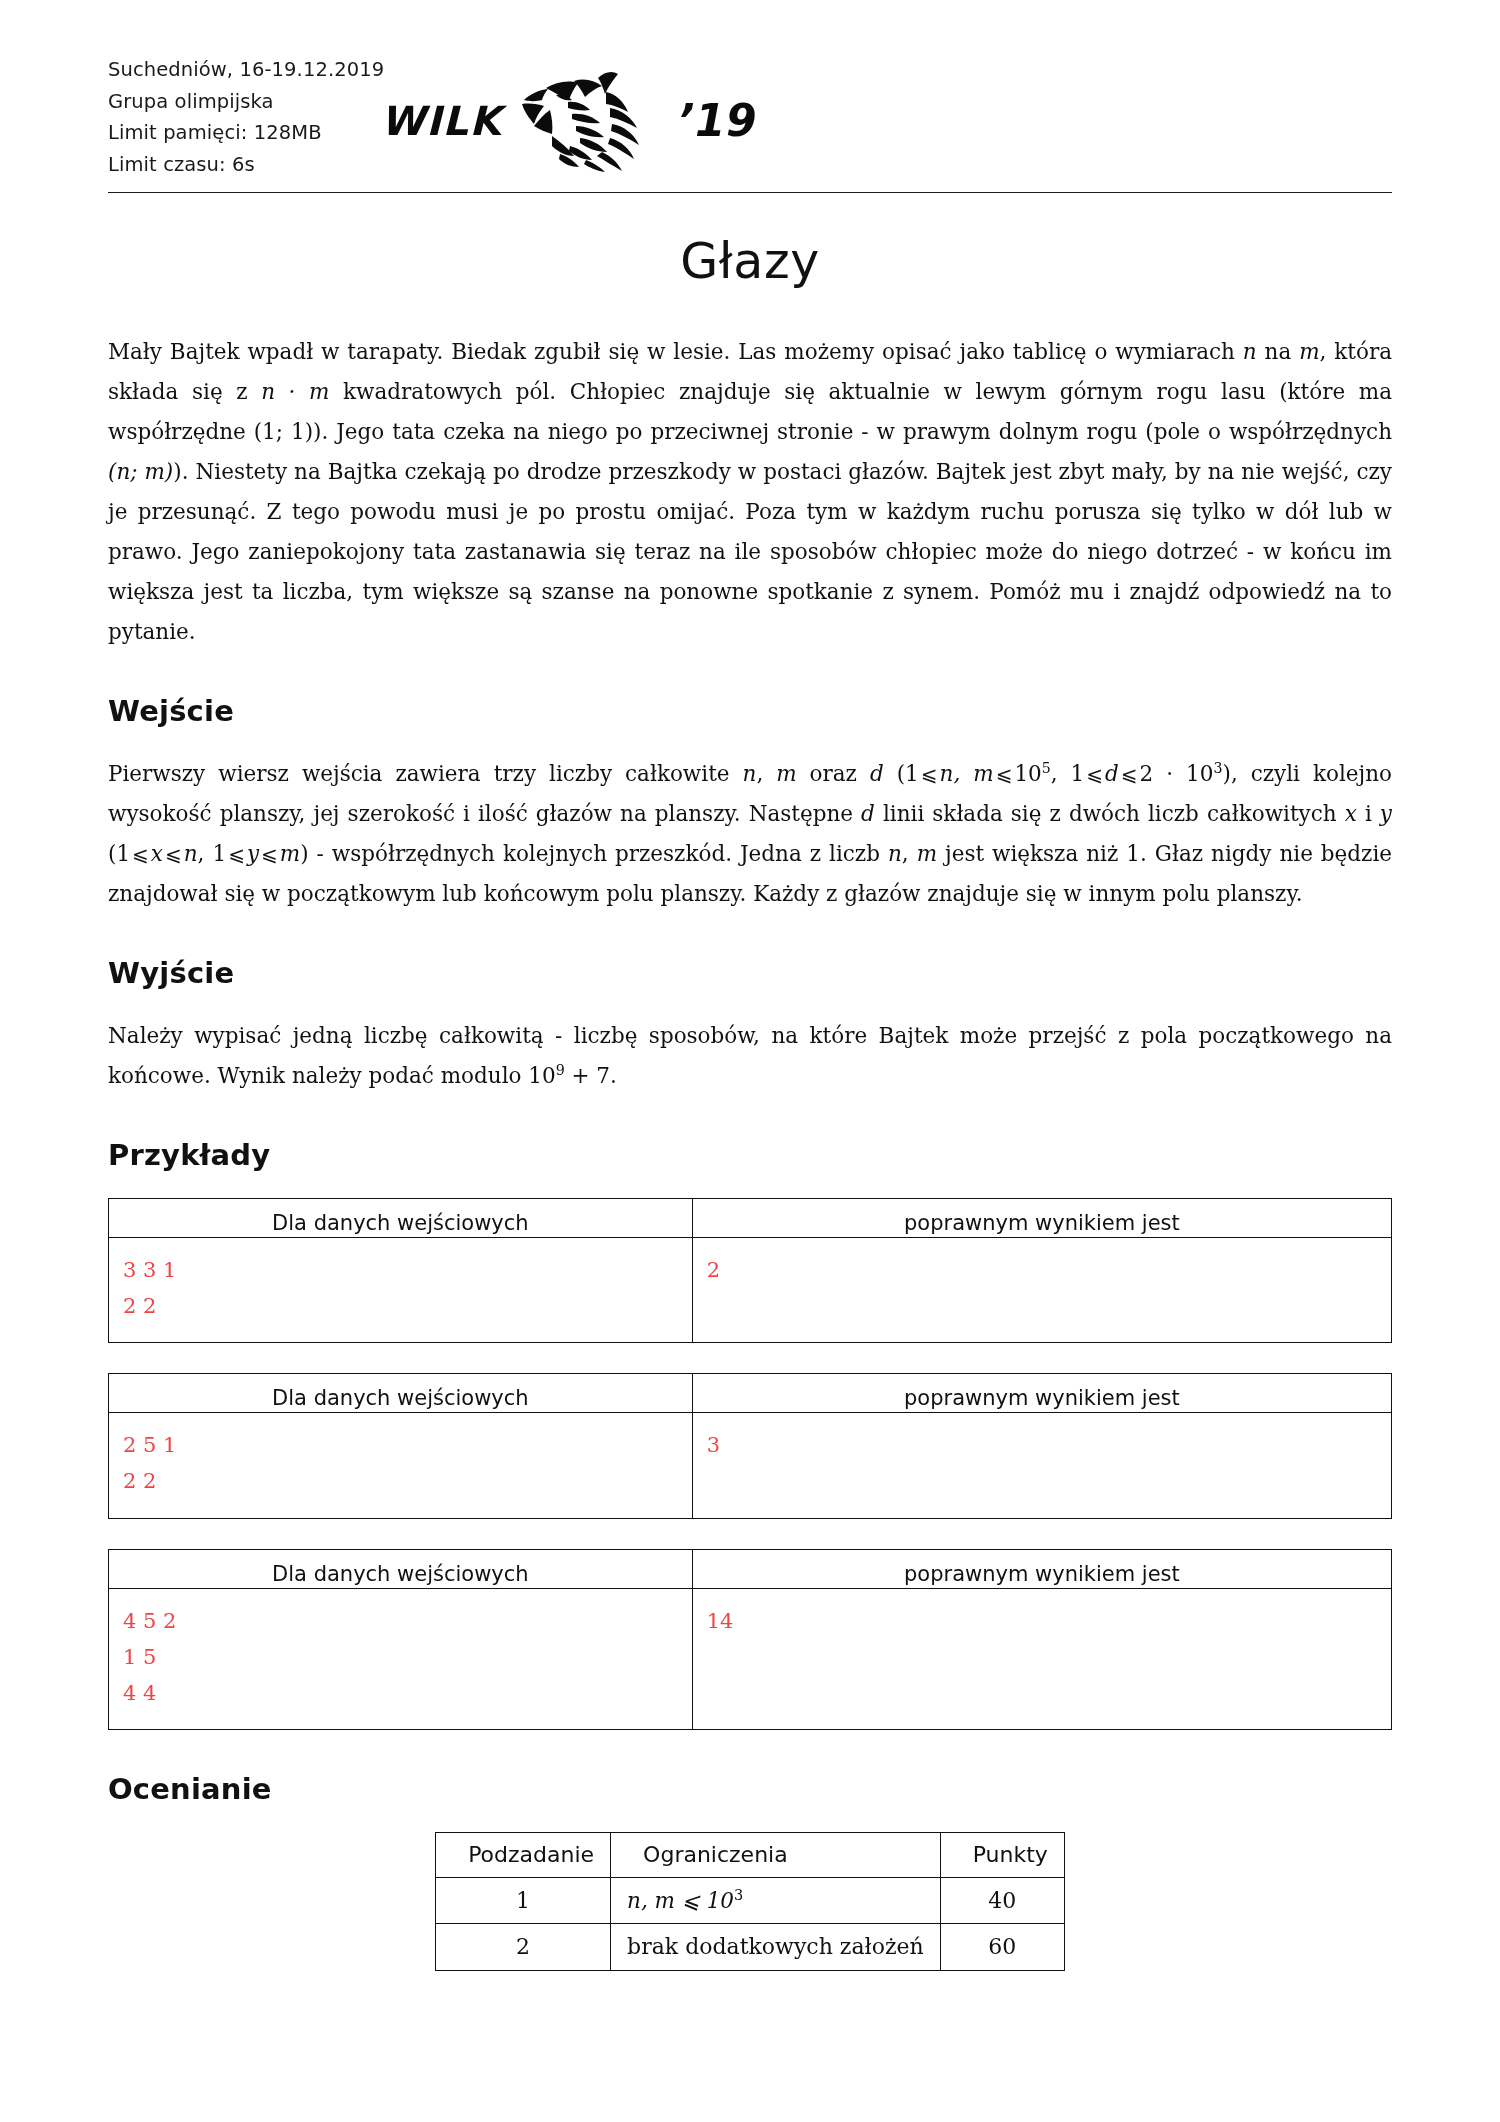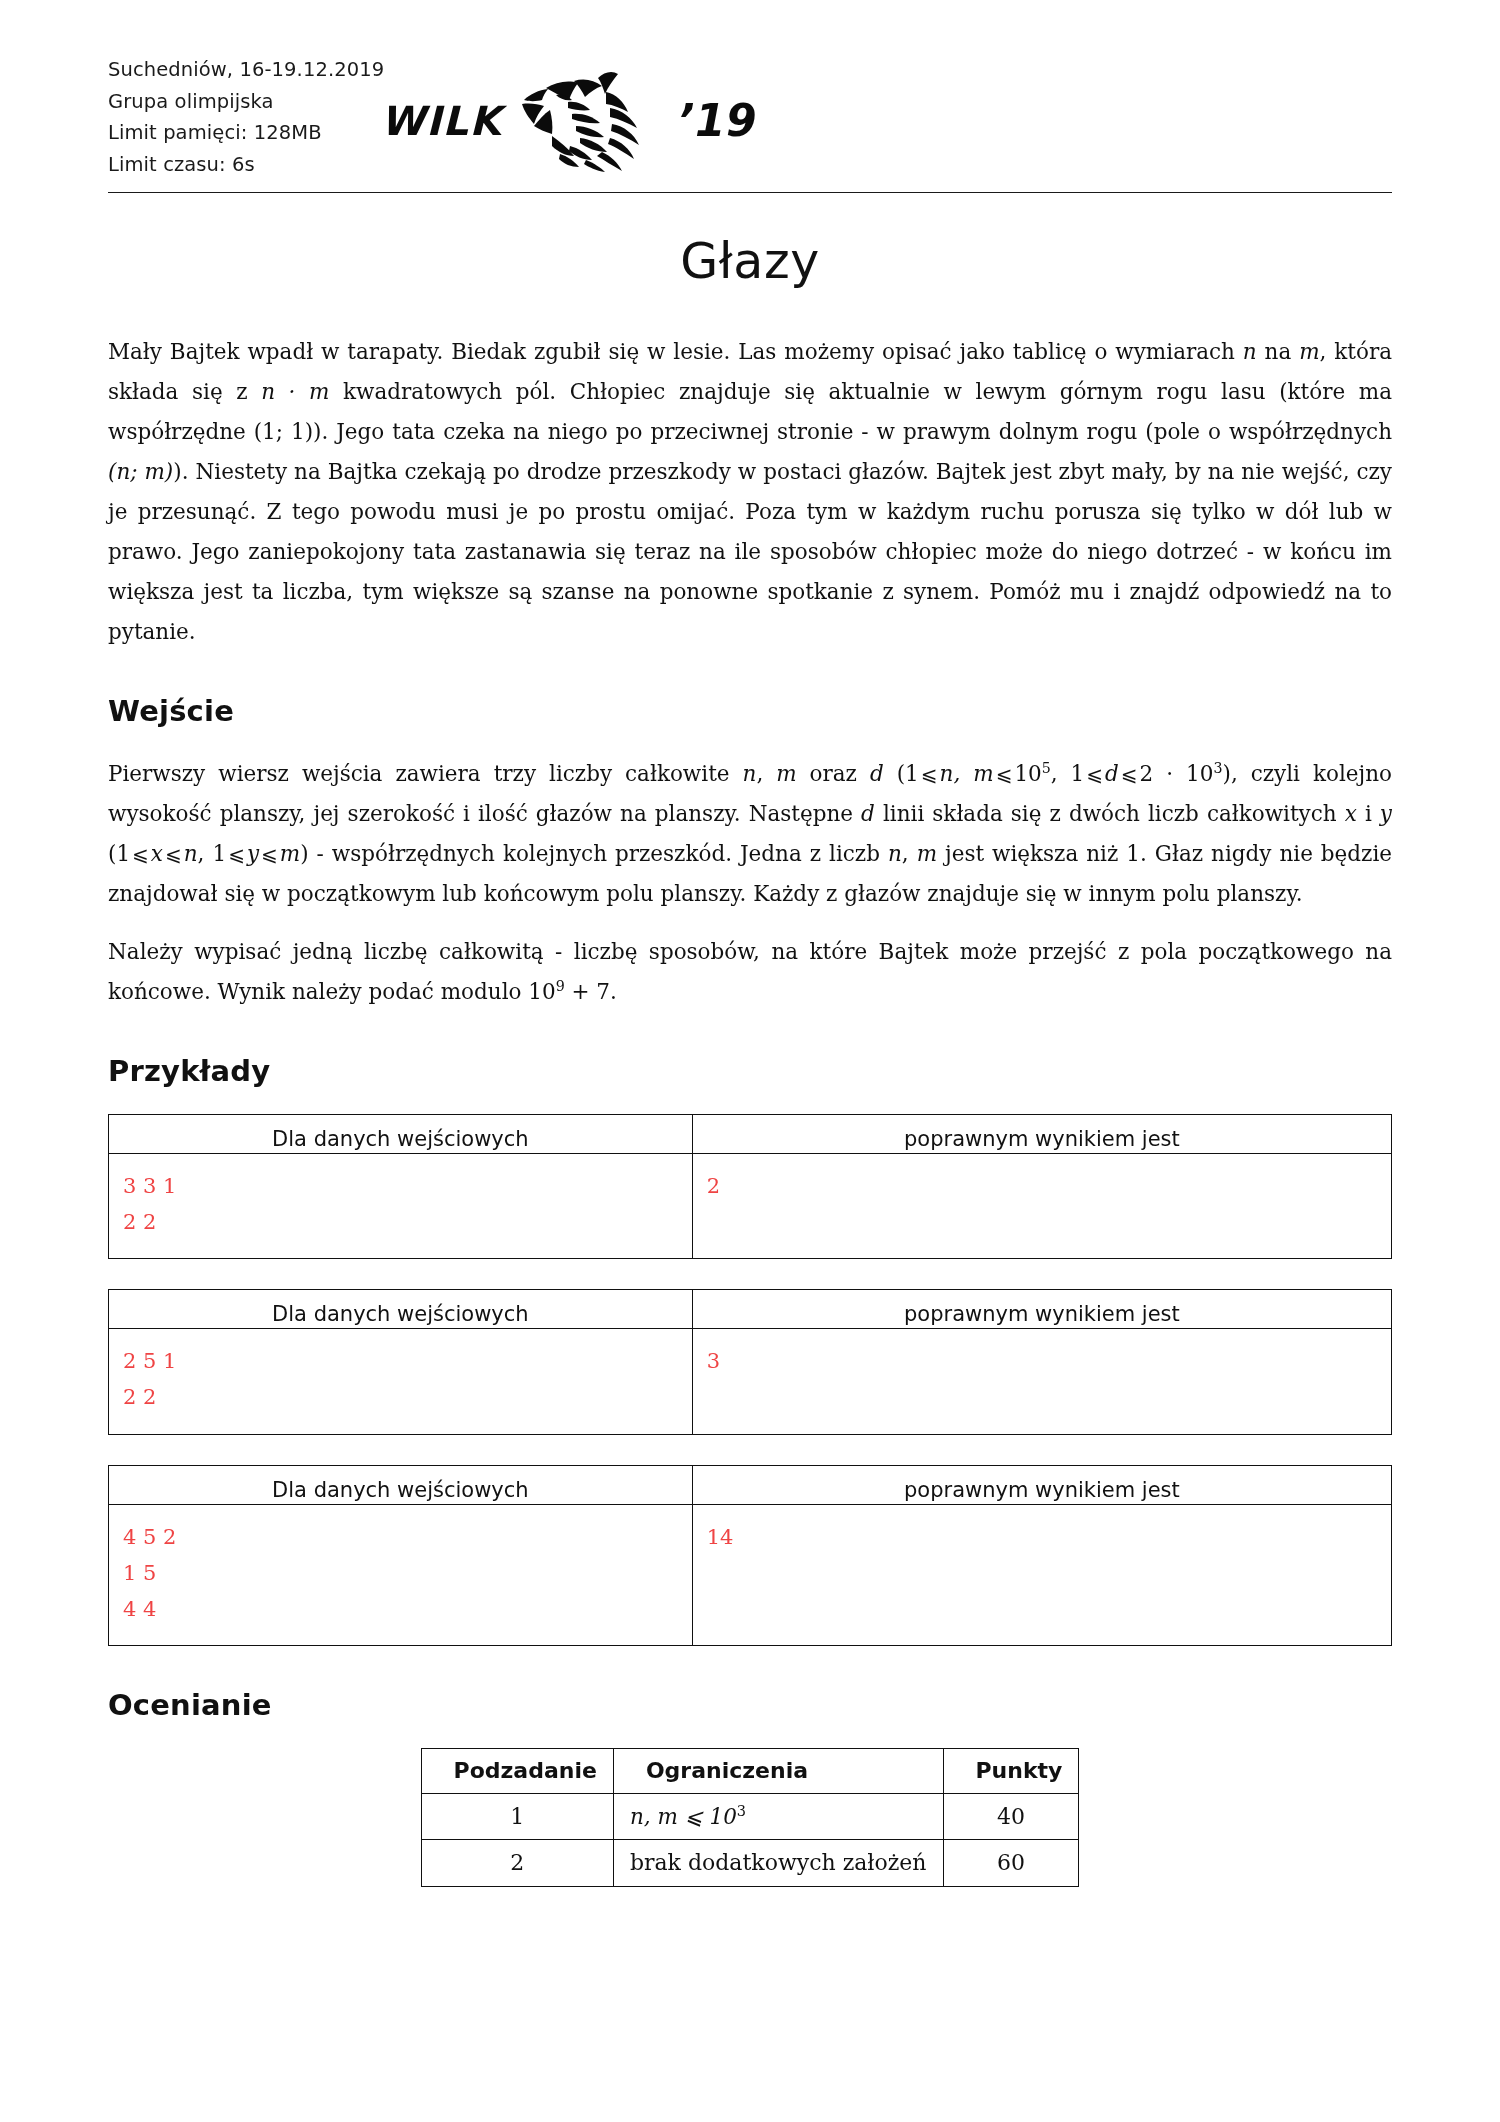--- a/index.html
+++ b/index.html
@@ -163,21 +163,21 @@
     border-collapse: collapse;
     font-family: "DejaVu Sans", sans-serif;
   }
   table.scoring th,
   table.scoring td {
     border: 1.3px solid #111;
     font-size: 22px;
     color: #111;
   }
   table.scoring th {
-    font-weight: bold;
+    font-weight: normal;
     padding: 9px 16px 10px 32px;
     text-align: left;
   }
   table.scoring th.c-sub { text-align: left; }
   table.scoring td {
     padding: 9px 16px 10px 16px;
     font-weight: normal;
   }
   td.c-num { text-align: center; font-family: "DejaVu Serif", serif; }
   td.c-pts { text-align: center; font-family: "DejaVu Serif", serif; }
@@ -243,20 +243,21 @@
   <hr class="rule">
 
   <h1 class="title">Głazy</h1>
 
   <p class="body"><span>Mały Bajtek wpadł w tarapaty. Biedak zgubił się w lesie. Las możemy opisać jako tablicę o wymiarach </span><span class="mi">n</span><span> na </span><span class="mi">m</span><span>, która składa się z </span><span class="mi">n · m</span><span> kwadratowych pól. Chłopiec znajduje się aktualnie w lewym górnym rogu lasu (które ma współrzędne </span><span class="mn">(1; 1)</span><span>). Jego tata czeka na niego po przeciwnej stronie - w prawym dolnym rogu (pole o współrzędnych </span><span class="mi">(n; m)</span><span>). Niestety na Bajtka czekają po drodze przeszkody w postaci głazów. Bajtek jest zbyt mały, by na nie wejść, czy je przesunąć. Z tego powodu musi je po prostu omijać. Poza tym w każdym ruchu porusza się tylko w dół lub w prawo. Jego zaniepokojony tata zastanawia się teraz na ile sposobów chłopiec może do niego dotrzeć - w końcu im większa jest ta liczba, tym większe są szanse na ponowne spotkanie z synem. Pomóż mu i znajdź odpowiedź na to pytanie.</span></p>
 
   <h2 class="section">Wejście</h2>
 
   <p class="body"><span>Pierwszy wiersz wejścia zawiera trzy liczby całkowite </span><span class="mi">n</span><span>, </span><span class="mi">m</span><span> oraz </span><span class="mi">d</span><span class="mn"> (</span><span class="mn">1</span><span class="mrel">⩽</span><span class="mi">n, m</span><span class="mrel">⩽</span><span class="mn">10</span><sup class="exp">5</sup><span class="mn">, </span><span class="mn">1</span><span class="mrel">⩽</span><span class="mi">d</span><span class="mrel">⩽</span><span class="mn">2 · 10</span><sup class="exp">3</sup><span class="mn">)</span><span>, czyli kolejno wysokość planszy, jej szerokość i ilość głazów na planszy. Następne </span><span class="mi">d</span><span> linii składa się z dwóch liczb całkowitych </span><span class="mi">x</span><span> i </span><span class="mi">y</span><span class="mn"> (</span><span class="mn">1</span><span class="mrel">⩽</span><span class="mi">x</span><span class="mrel">⩽</span><span class="mi">n</span><span class="mn">, </span><span class="mn">1</span><span class="mrel">⩽</span><span class="mi">y</span><span class="mrel">⩽</span><span class="mi">m</span><span class="mn">)</span><span> - współrzędnych kolejnych przeszkód. Jedna z liczb </span><span class="mi">n</span><span>, </span><span class="mi">m</span><span> jest większa niż 1. Głaz nigdy nie będzie znajdował się w początkowym lub końcowym polu planszy. Każdy z głazów znajduje się w innym polu planszy.</span></p>
 
+  <h2 class="section">Wyjście</h2>
 
   <p class="body"><span>Należy wypisać jedną liczbę całkowitą - liczbę sposobów, na które Bajtek może przejść z pola początkowego na końcowe. Wynik należy podać modulo </span><span class="mn">10</span><sup class="exp">9</sup><span class="mn"> + 7</span><span>.</span></p>
 
   <h2 class="section">Przykłady</h2>
 
   <table class="example">
     <colgroup>
         <col class="col-left">
         <col>
       </colgroup>

